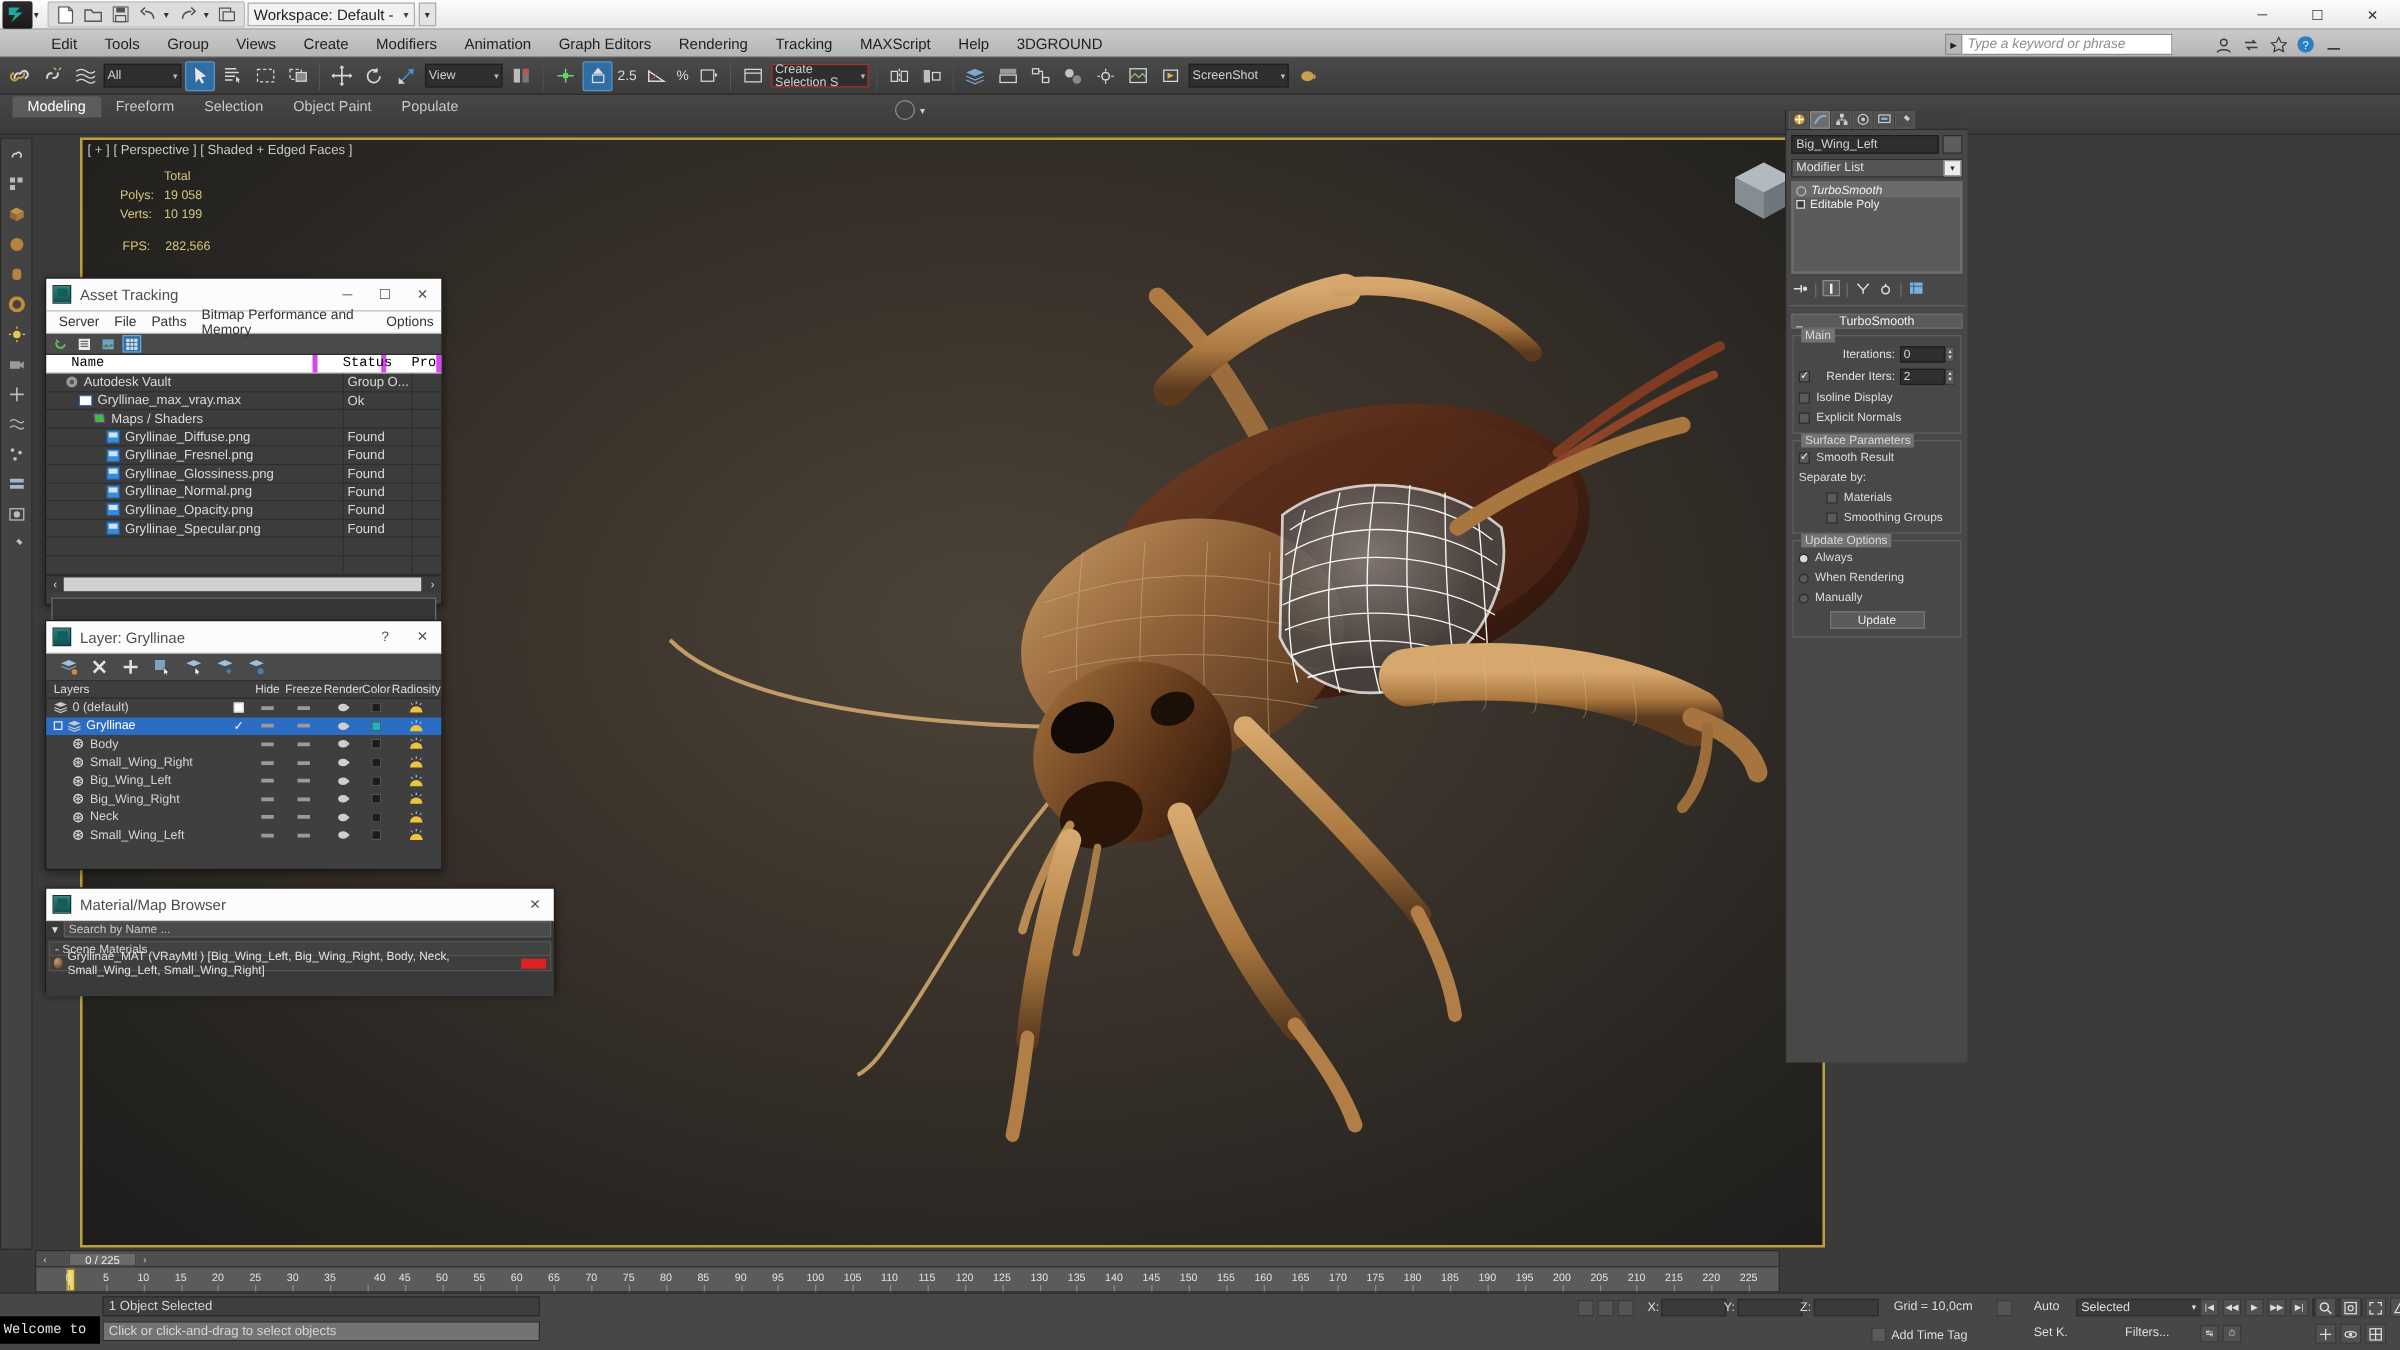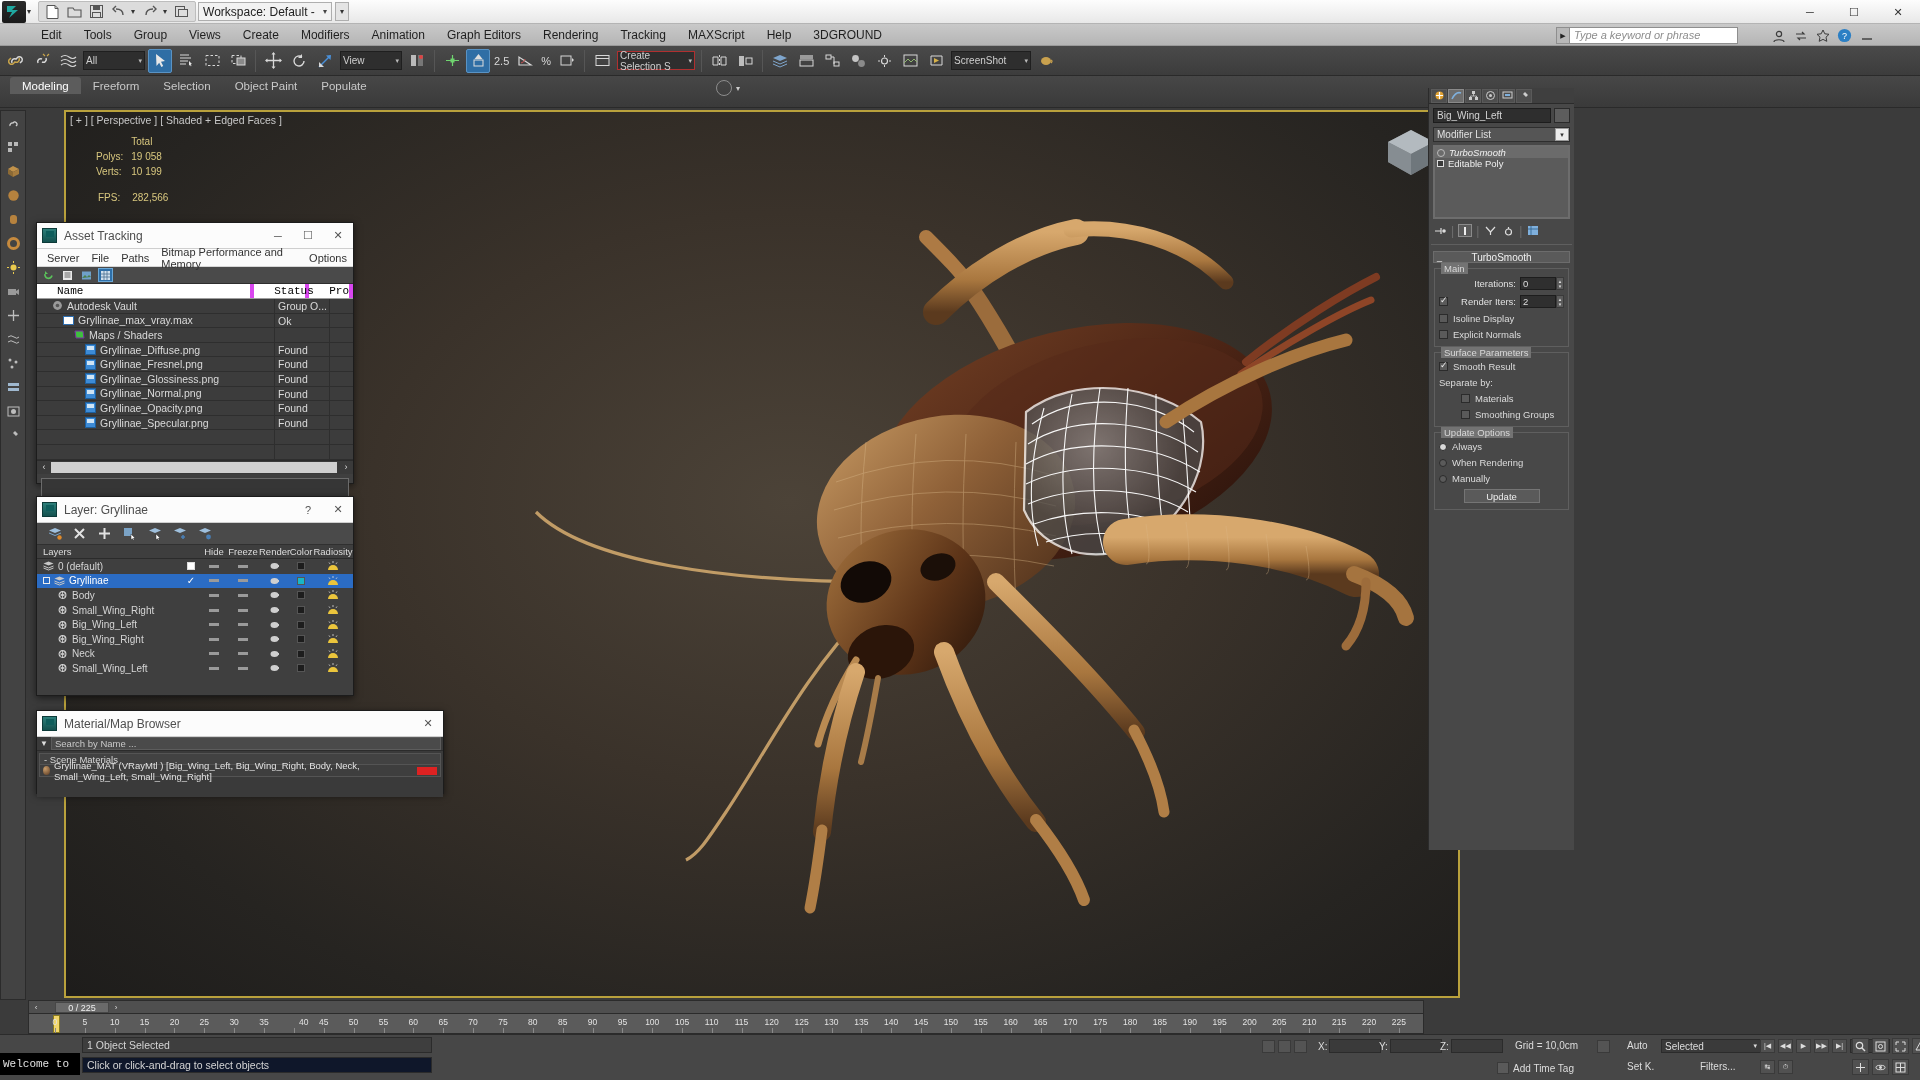--- a/index.html
+++ b/index.html
@@ -268,21 +268,21 @@
   
   .statusbar { position:absolute; left:0; top:1034px; width:1920px; height:46px;
                background:#474747; border-top:1px solid #2b2b2b; }
   .sb-welcome { position:absolute; left:0; top:18px; width:80px; height:22px;
                 background:#000; color:#e0e0e0; font-family:"Liberation Mono", monospace;
                 font-size:11px; display:flex; align-items:center; padding-left:3px; }
   .sb-msg1 { position:absolute; left:82px; top:2px; width:350px; height:16px;
              background:#3e3e3e; border:1px solid #2b2b2b; font-size:10.5px; color:#d5d5d5;
              padding-left:4px; line-height:15px; }
   .sb-msg2 { position:absolute; left:82px; top:22px; width:350px; height:16px;
-             background:#0f172a; border:1px solid #2b2b2b; font-size:10.5px; color:#d5d5d5;
+             background:#737373; border:1px solid #2b2b2b; font-size:10.5px; color:#d5d5d5;
              padding-left:4px; line-height:15px; }
   .coord { position:absolute; top:4px; display:flex; align-items:center; gap:2px; }
   .coord .ax { font-size:10px; color:#ddd; }
   .coord .fv { width:52px; height:14px; background:#3a3a3a; border:1px solid #2b2b2b; }
   .gridlbl { position:absolute; top:5px; font-size:10px; color:#ddd; }
   .sb-lock { position:absolute; top:5px; display:flex; gap:3px; }
   .sb-lock .i { width:13px; height:13px; background:#545454; border:1px solid #3a3a3a; }
   .autokey { position:absolute; font-size:10px; color:#ddd; }
   .sel-combo { position:absolute; width:100px; height:14px; background:#3a3a3a;
                border:1px solid #2b2b2b; font-size:10px; color:#ddd; padding-left:3px;

